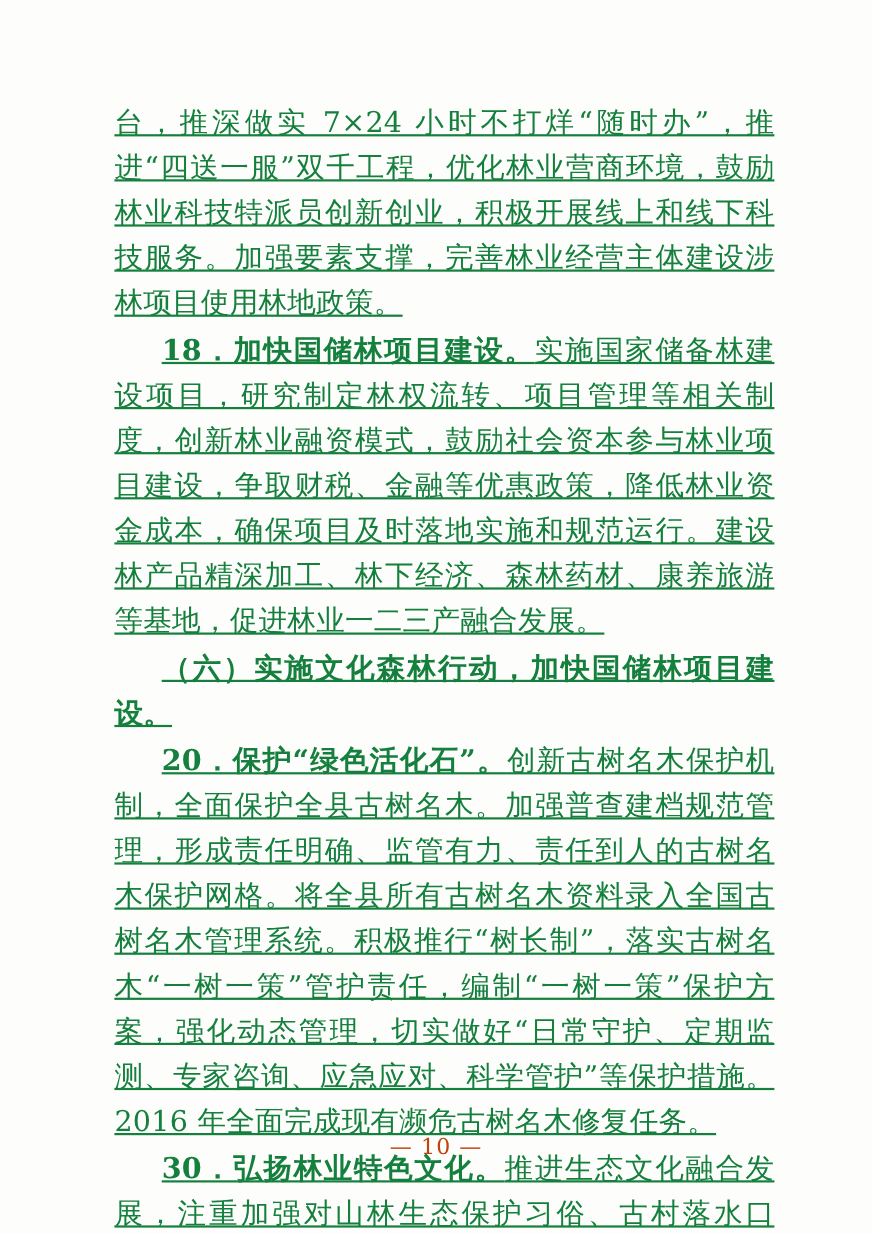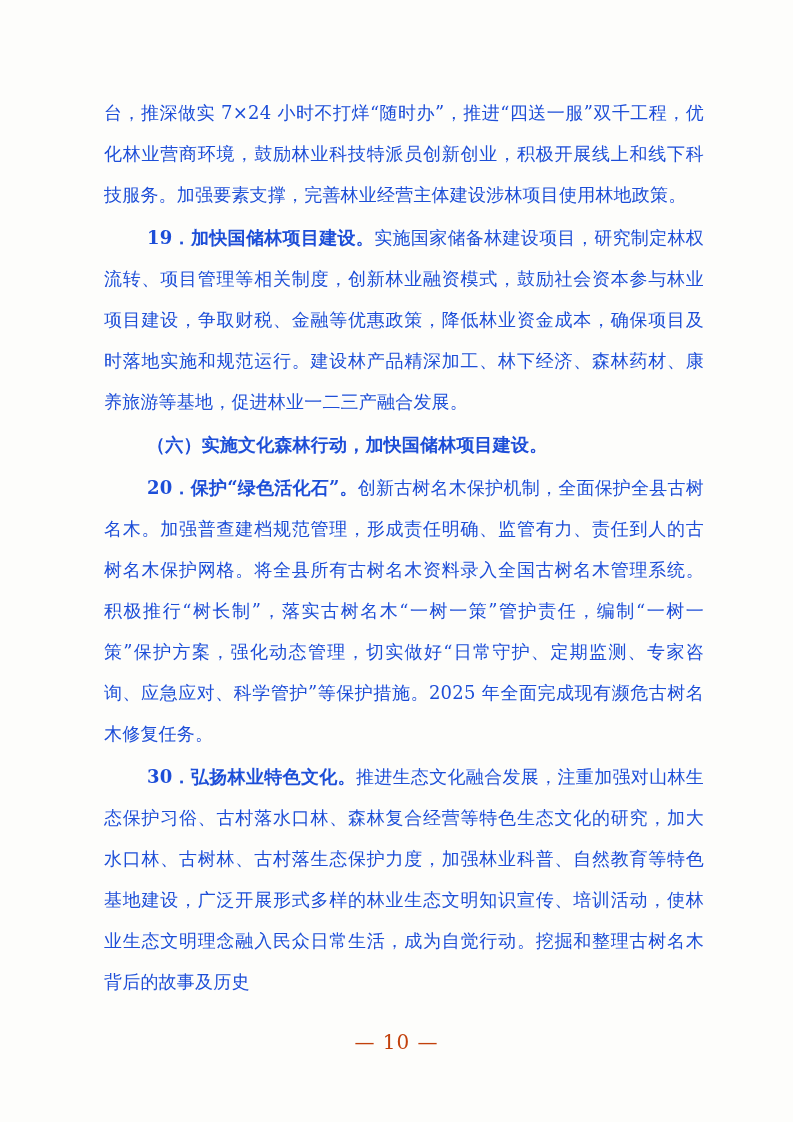--- a/index.html
+++ b/index.html
@@ -22,27 +22,28 @@
     height: 1122px;
     background: #fdfdfb;
   }
   .content {
     position: absolute;
     left: 104px;
     top: 92px;
     width: 600px;
   }
   .para {
-    font-size: 18px;
+    font-size: 26px;
     line-height: 41px;
     letter-spacing: 0.2px;
     text-align: justify;
     text-justify: inter-ideograph;
     margin: 0 0 0 0;
-    color: #1d4ed8;
+    color: #15803d;
+    text-decoration: underline;
   }
   .para + .para {
     margin-top: 2px;
   }
   .indent {
     text-indent: 43px;
   }
   .bold {
     font-weight: bold;
   }
@@ -66,29 +67,29 @@
 <body>
 
 <div class="page">
   <div class="content">
 
     <p class="para">
       <span>台，推深做实 7×24 小时不打烊“随时办”，推进“四送一服”双千工程，优化林业营商环境，鼓励林业科技特派员创新创业，积极开展线上和线下科技服务。加强要素支撑，完善林业经营主体建设涉林项目使用林地政策。</span>
     </p>
 
     <p class="para indent">
-      <span class="bold">19．加快国储林项目建设。</span><span>实施国家储备林建设项目，研究制定林权流转、项目管理等相关制度，创新林业融资模式，鼓励社会资本参与林业项目建设，争取财税、金融等优惠政策，降低林业资金成本，确保项目及时落地实施和规范运行。建设林产品精深加工、林下经济、森林药材、康养旅游等基地，促进林业一二三产融合发展。</span>
+      <span class="bold">18．加快国储林项目建设。</span><span>实施国家储备林建设项目，研究制定林权流转、项目管理等相关制度，创新林业融资模式，鼓励社会资本参与林业项目建设，争取财税、金融等优惠政策，降低林业资金成本，确保项目及时落地实施和规范运行。建设林产品精深加工、林下经济、森林药材、康养旅游等基地，促进林业一二三产融合发展。</span>
     </p>
 
     <p class="para heading">
       <span>（六）实施文化森林行动，加快国储林项目建设。</span>
     </p>
 
     <p class="para indent">
-      <span class="bold">20．保护“绿色活化石”。</span><span>创新古树名木保护机制，全面保护全县古树名木。加强普查建档规范管理，形成责任明确、监管有力、责任到人的古树名木保护网格。将全县所有古树名木资料录入全国古树名木管理系统。积极推行“树长制”，落实古树名木“一树一策”管护责任，编制“一树一策”保护方案，强化动态管理，切实做好“日常守护、定期监测、专家咨询、应急应对、科学管护”等保护措施。2025 年全面完成现有濒危古树名木修复任务。</span>
+      <span class="bold">20．保护“绿色活化石”。</span><span>创新古树名木保护机制，全面保护全县古树名木。加强普查建档规范管理，形成责任明确、监管有力、责任到人的古树名木保护网格。将全县所有古树名木资料录入全国古树名木管理系统。积极推行“树长制”，落实古树名木“一树一策”管护责任，编制“一树一策”保护方案，强化动态管理，切实做好“日常守护、定期监测、专家咨询、应急应对、科学管护”等保护措施。2016 年全面完成现有濒危古树名木修复任务。</span>
     </p>
 
     <p class="para indent">
       <span class="bold">30．弘扬林业特色文化。</span><span>推进生态文化融合发展，注重加强对山林生态保护习俗、古村落水口林、森林复合经营等特色生态文化的研究，加大水口林、古树林、古村落生态保护力度，加强林业科普、自然教育等特色基地建设，广泛开展形式多样的林业生态文明知识宣传、培训活动，使林业生态文明理念融入民众日常生活，成为自觉行动。挖掘和整理古树名木背后的故事及历史</span>
     </p>
 
   </div>
 
   <div class="page-number">— 10 —</div>
 </div>

